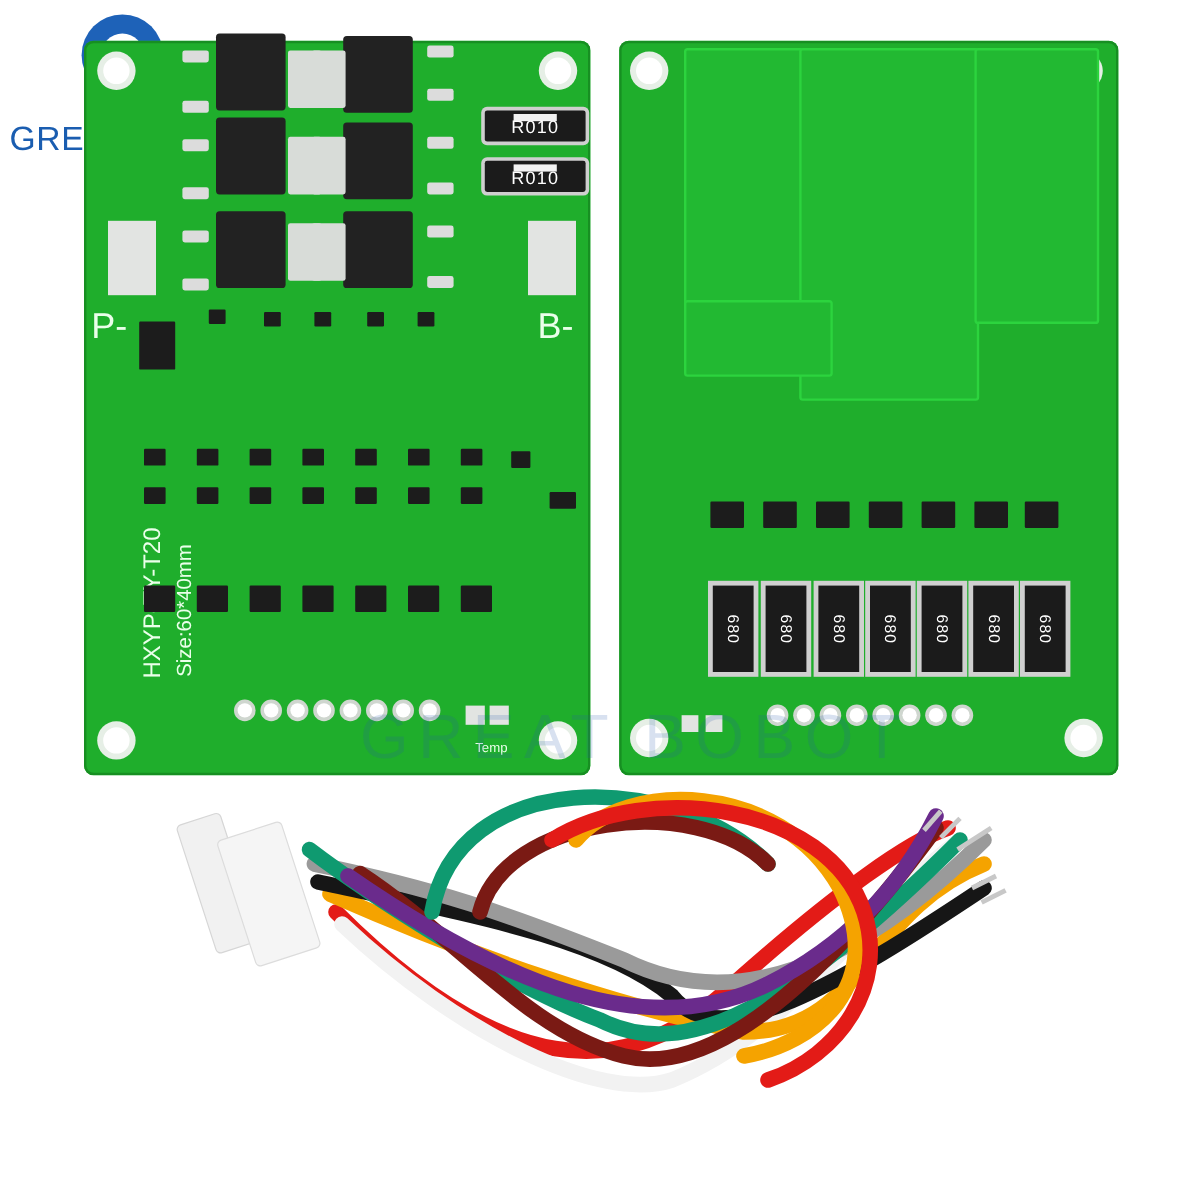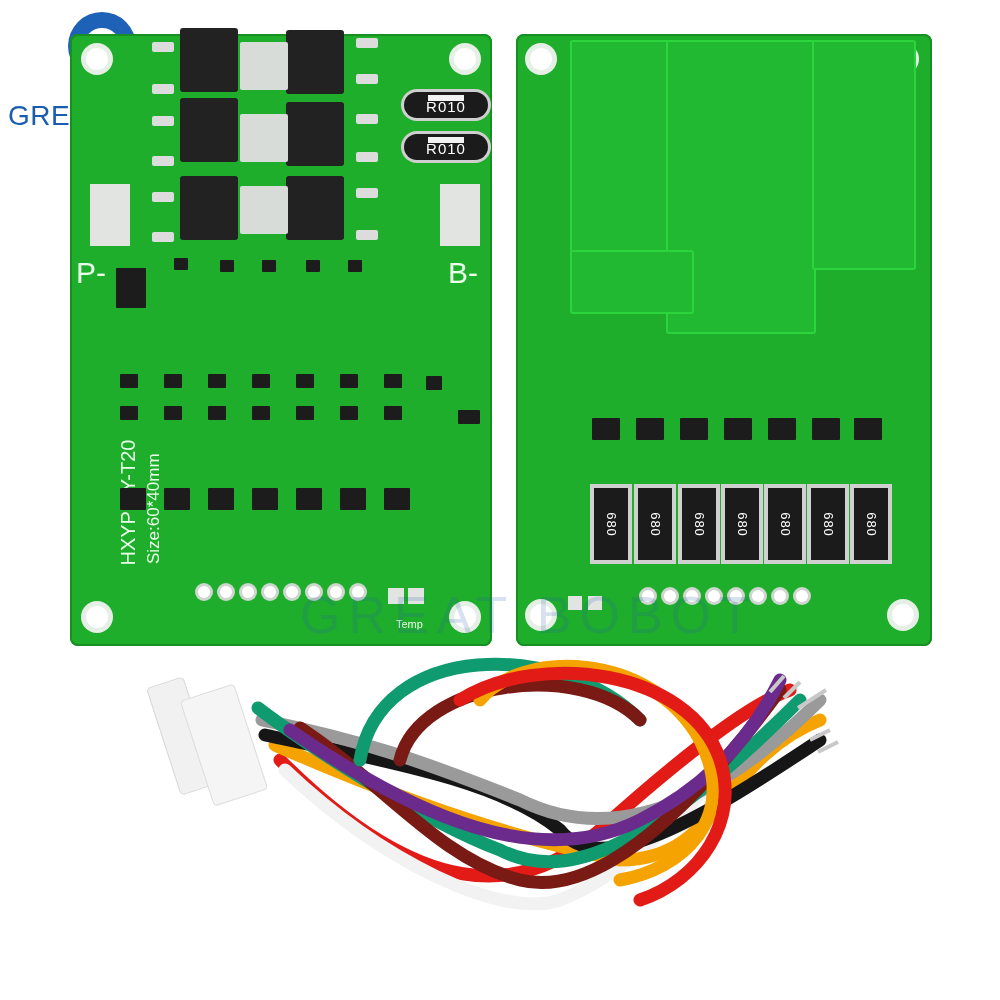--- a/index.html
+++ b/index.html
@@ -2,21 +2,21 @@
 <html><head>
 <meta charset="utf-8">
 <style>
   html,body{margin:0;padding:0;background:#fff;}
   body{width:1000px;height:1000px;position:relative;overflow:hidden;font-family:"Liberation Sans",sans-serif;}
   .board{position:absolute;background:#1fae2c;border-radius:8px;box-shadow:inset 0 0 0 2px #178f22;}
   .hole{position:absolute;width:22px;height:22px;border-radius:50%;background:#fff;box-shadow:0 0 0 5px #e6efe6;}
   .mosfet{position:absolute;width:58px;height:64px;background:#222;border-radius:3px;}
   .tab{position:absolute;width:28px;height:48px;background:#d8dcd8;border-radius:2px;}
   .pin{position:absolute;width:22px;height:10px;background:#dcdcdc;border-radius:2px;}
-  .shunt{position:absolute;width:84px;height:26px;background:#1b1b1b;border-radius:13px;color:#fff;font-size:15px;text-align:center;line-height:30px;letter-spacing:1px;box-shadow:0 0 0 3px #cfcfcf;}
+  .shunt{position:absolute;width:84px;height:26px;background:#1b1b1b;border-radius:2px;color:#fff;font-size:15px;text-align:center;line-height:30px;letter-spacing:1px;box-shadow:0 0 0 3px #cfcfcf;}
   .shunt::before{content:"";position:absolute;left:24px;top:3px;width:36px;height:6px;background:#f2f2f2;}
   .pad{position:absolute;background:#e2e4e2;}
   .silk{position:absolute;color:#eaffea;}
   .chip{position:absolute;background:#1c1c1c;border-radius:1px;}
   .res680{position:absolute;width:34px;height:72px;background:#1b1b1b;box-shadow:0 0 0 4px #d0d0d0;color:#fff;font-size:13px;display:flex;align-items:center;justify-content:center;}
   .res680 span{transform:rotate(90deg);display:block;letter-spacing:1px;}
   .plane{position:absolute;background:#22b932;border:2px solid #2cd43e;border-radius:3px;}
   .conn-hole{position:absolute;width:12px;height:12px;border-radius:50%;background:#fff;box-shadow:0 0 0 3px #cfd6cf;}
   .wm{position:absolute;left:8px;top:100px;font-size:28px;color:#1a5db0;letter-spacing:0.5px;}
   .gear{position:absolute;left:68px;top:12px;width:68px;height:68px;border-radius:50%;background:#1e62b8;}

